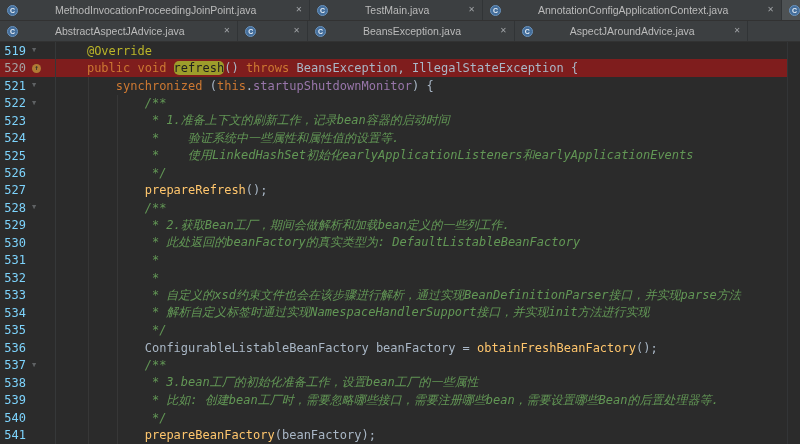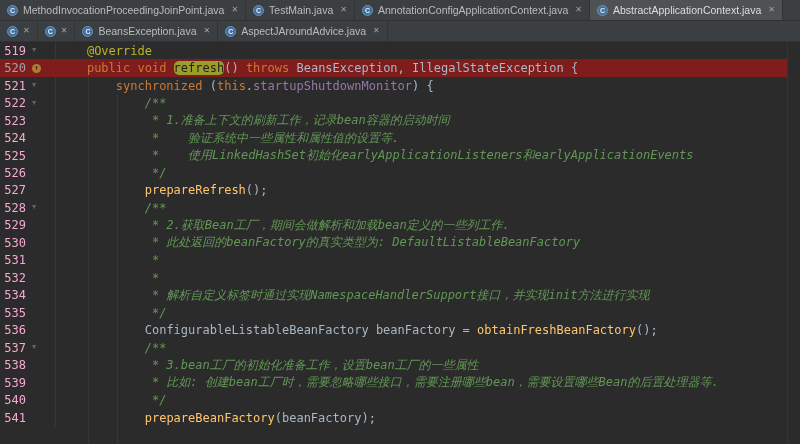--- a/index.html
+++ b/index.html
@@ -22,20 +22,21 @@
   }
   .tab {
     display: flex;
     align-items: center;
     padding: 0 7px;
     border-right: 1px solid #313436;
     font-size: 10.5px;
     color: #bbbbbb;
     white-space: nowrap;
     cursor: pointer;
+    gap: 32px;
   }
   .tab.active { background: #4e5254; color: #dddddd; }
   .ticon {
     width: 11px; height: 11px; flex: none;
     border-radius: 50%;
     background: #446e9b;
     border: 1px solid #6a93bd;
     color: #e8eef5;
     font-size: 7px; font-weight: bold;
     line-height: 9px; text-align: center;
@@ -58,21 +59,21 @@
   .gutter {
     width: 56px; flex: none;
     display: flex; align-items: center;
     height: 100%;
     border-right: 1px solid #363839;
   }
   .gnum {
     width: 29px; flex: none;
     text-align: right;
     padding-right: 3px;
-    color: #f9a8d4;
+    color: #7dd3fc;
   }
   .line.current .gnum { color: #a4a3a3; }
   .gicons { flex: 1; display: flex; align-items: center; padding-left: 3px; }
   .ic-f { color: #5f6264; font-size: 7px; line-height: 1; margin-right: 2px; }
   .ic-o {
     width: 9px; height: 9px; flex: none;
     border-radius: 50%;
     background: #b07b34;
     color: #2b2b2b;
     font-size: 7px; font-weight: bold;
@@ -127,20 +128,21 @@
         </div>
         <div class="tab active">
           <span class="ticon">C</span>
           <span class="tlabel">AbstractApplicationContext.java</span>
           <span class="tclose">✕</span>
         </div>
       </div>
     <div class="tabrow">
         <div class="tab">
           <span class="ticon">C</span>
+          <span class="tlabel">AbstractAspectJAdvice.java</span>
           <span class="tclose">✕</span>
         </div>
         <div class="tab">
           <span class="ticon">C</span>
           <span class="tclose">✕</span>
         </div>
         <div class="tab">
           <span class="ticon">C</span>
           <span class="tlabel">BeansException.java</span>
           <span class="tclose">✕</span>
@@ -254,20 +256,27 @@
             <div class="gicons"></div>
           </div>
           <div class="code"><span class="cm">             *</span></div>
         </div>
         <div class="line">
           <div class="gutter">
             <div class="gnum">532</div>
             <div class="gicons"></div>
           </div>
           <div class="code"><span class="cm">             *</span></div>
+        </div>
+        <div class="line">
+          <div class="gutter">
+            <div class="gnum">533</div>
+            <div class="gicons"></div>
+          </div>
+          <div class="code"><span class="cm">             * 自定义的xsd约束文件也会在该步骤进行解析，通过实现BeanDefinitionParser接口，并实现parse方法</span></div>
         </div>
         <div class="line">
           <div class="gutter">
             <div class="gnum">534</div>
             <div class="gicons"></div>
           </div>
           <div class="code"><span class="cm">             * 解析自定义标签时通过实现NamespaceHandlerSupport接口，并实现init方法进行实现</span></div>
         </div>
         <div class="line">
           <div class="gutter">

